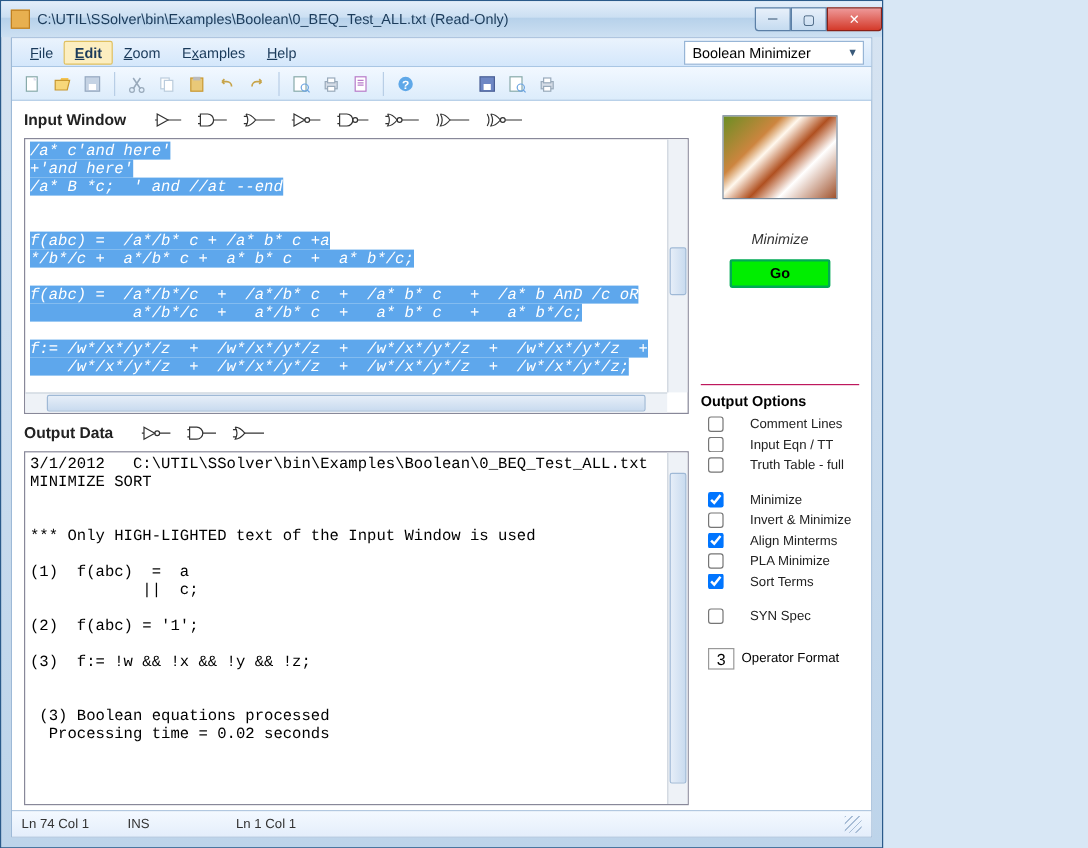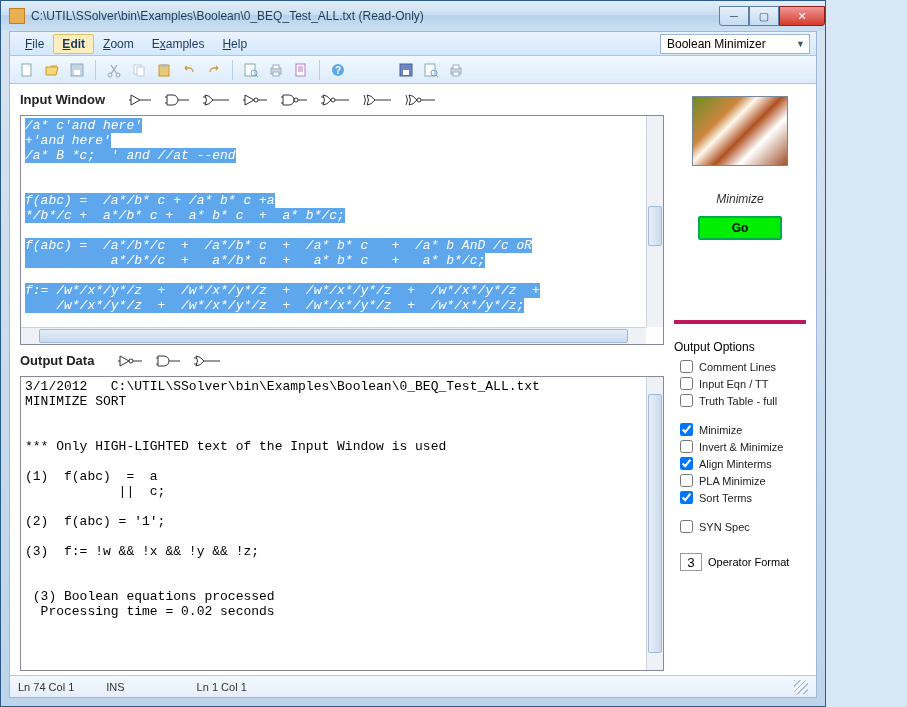--- a/index.html
+++ b/index.html
@@ -1,19 +1,19 @@
 <!DOCTYPE html>
 <html><head>
 <meta charset="utf-8">
 <style>
 * { box-sizing: border-box; margin: 0; padding: 0; }
 body { font-family: "Segoe UI", Tahoma, sans-serif; font-size: 12px; background: #d8e7f5; overflow: hidden; width: 907px; height: 707px; }
 
 
-.window { width: 826px; height: 707px; border: 1px solid #2a5a8a; background: linear-gradient(to bottom, #d7e4f2 0%, #bdd4ea 100%); display: flex; flex-direction: column; }
+.window { width: 736px; height: 707px; border: 1px solid #2a5a8a; background: linear-gradient(to bottom, #d7e4f2 0%, #bdd4ea 100%); display: flex; flex-direction: column; }
 .titlebar { height: 30px; background: linear-gradient(to bottom, #e3eefa 0%, #cbdff2 45%, #b6d1ea 46%, #cde0f2 100%); display: flex; align-items: center; padding: 0 0 0 8px; }
 .titlebar .app-icon { width: 16px; height: 16px; background: #e8b050; border: 1px solid #c08020; margin-right: 6px; }
 .titlebar .title { flex: 1; color: #1b3b5a; font-size: 12px; }
 .winbtns { display: flex; }
 .winbtn { width: 30px; height: 20px; margin-left: 0; border: 1px solid #5b7fa6; background: linear-gradient(to bottom, #e8f0fa, #c5dbf0); display: flex; align-items: center; justify-content: center; font-size: 11px; color: #2b4a6a; }
 .winbtn.min { border-radius: 0 0 0 3px; }
 .winbtn.close { width: 46px; background: linear-gradient(to bottom, #e99, #d43a2a); color: #fff; border-color: #8a2016; border-radius: 0 0 3px 0; }
 .winbtn.max { }
 
 .client { flex: 1; margin: 0 8px 8px 8px; background: #fff; border: 1px solid #9db9d7; display: flex; flex-direction: column; }
@@ -54,22 +54,22 @@
 .hl { background: #5ea7ec; color: #fff; }
 .editor .content span { display: inline; }
 
 
 .sidebar { width: 148px; padding: 12px 10px 8px 6px; display: flex; flex-direction: column; align-items: center; gap: 10px; }
 .logo-img { width: 96px; height: 70px; border: 1px solid #789; background: linear-gradient(135deg, #6b8e23 0%, #cd853f 30%, #fff8ee 40%, #b05020 55%, #fff 70%, #a0522d 100%); }
 .min-label { font-style: italic; color: #333; font-size: 12px; margin-top: 16px; }
 .go-btn { width: 84px; height: 24px; background: #00ee00; border: 2px solid #0a5; color: #000; font-weight: bold; display: flex; align-items: center; justify-content: center; border-radius: 2px; }
 
 .options { width: 100%; margin-top: 70px; }
-.opt-title { font-weight: normal; font-size: 12px; margin-bottom: 6px; border-top: 4px solid #be185d; padding-top: 16px;}
-.opt { display: flex; align-items: center; gap: 6px; font-size: 11px; color: #222; margin: 2px 0 4px 6px; }
+.opt-title { font-weight: bold; font-size: 12px; margin-bottom: 6px; border-top: 1px solid #be185d; padding-top: 6px;}
+.opt { display: flex; align-items: center; gap: 22px; font-size: 11px; color: #222; margin: 2px 0 4px 6px; }
 .opt input[type=checkbox] { width: 13px; height: 13px; }
 .opt-gap { height: 10px; }
 .opfmt { display: flex; align-items: center; gap: 6px; margin: 6px 0 0 6px; font-size: 11px; }
 .opfmt input { width: 22px; height: 18px; text-align: center; border: 1px solid #999; }
 
 
 .statusbar { height: 22px; background: linear-gradient(to bottom, #f4f9ff, #e4eefb); border-top: 1px solid #b2c8e0; display: flex; align-items: center; padding: 0 8px; font-size: 11px; color: #333; }
 .statusbar .cell { margin-right: 32px; }
 .statusbar .grip { margin-left: auto; width: 14px; height: 14px; background: repeating-linear-gradient(135deg, #a8bdd6 0 1px, transparent 1px 4px); }
 </style>

